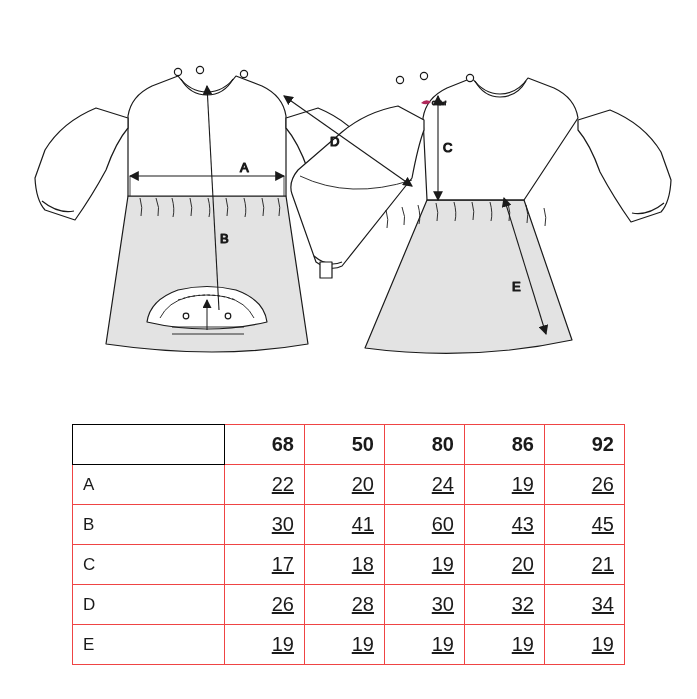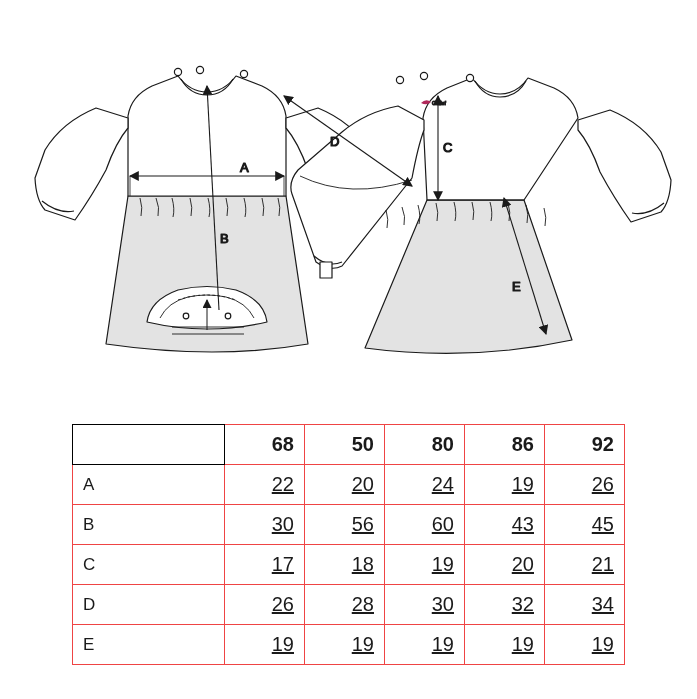--- a/index.html
+++ b/index.html
@@ -241,21 +241,21 @@
           <td class="rowhead">A</td>
           <td class="val">22</td>
           <td class="val">20</td>
           <td class="val">24</td>
           <td class="val">19</td>
           <td class="val">26</td>
         </tr>
         <tr>
           <td class="rowhead">B</td>
           <td class="val">30</td>
-          <td class="val">56</td>
+          <td class="val">41</td>
           <td class="val">60</td>
           <td class="val">43</td>
           <td class="val">45</td>
         </tr>
         <tr>
           <td class="rowhead">C</td>
           <td class="val">17</td>
           <td class="val">18</td>
           <td class="val">19</td>
           <td class="val">20</td>

